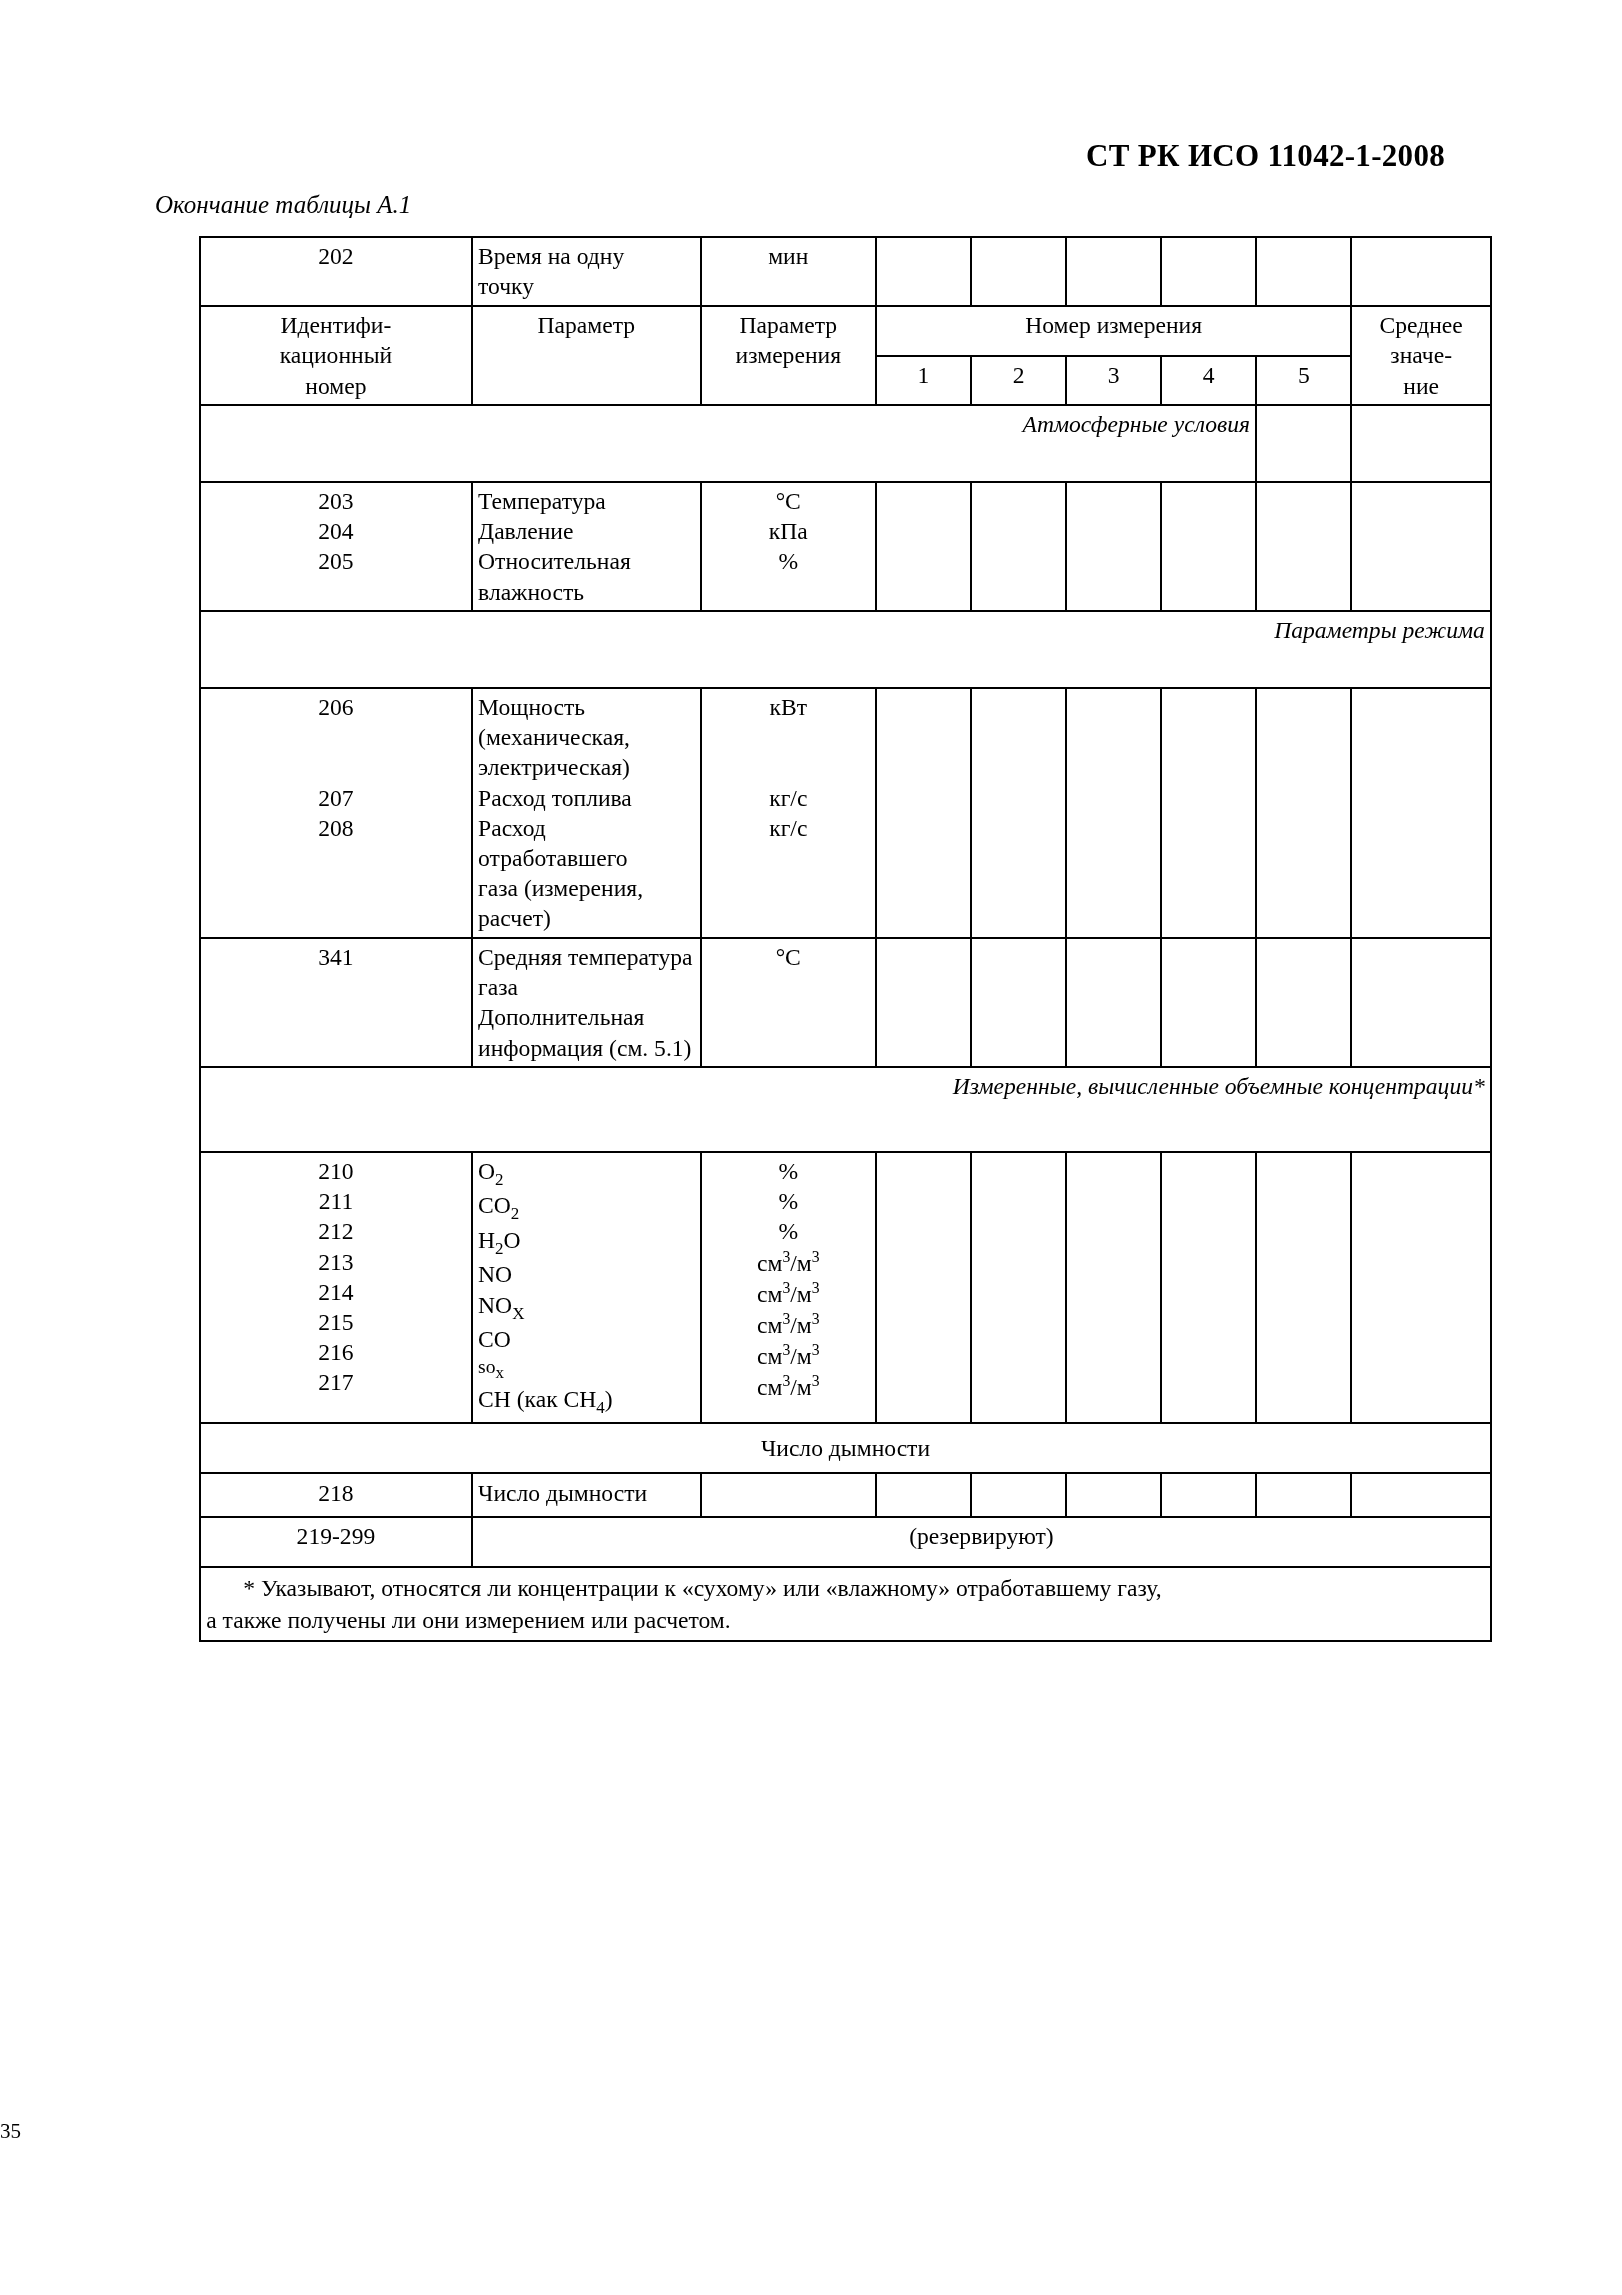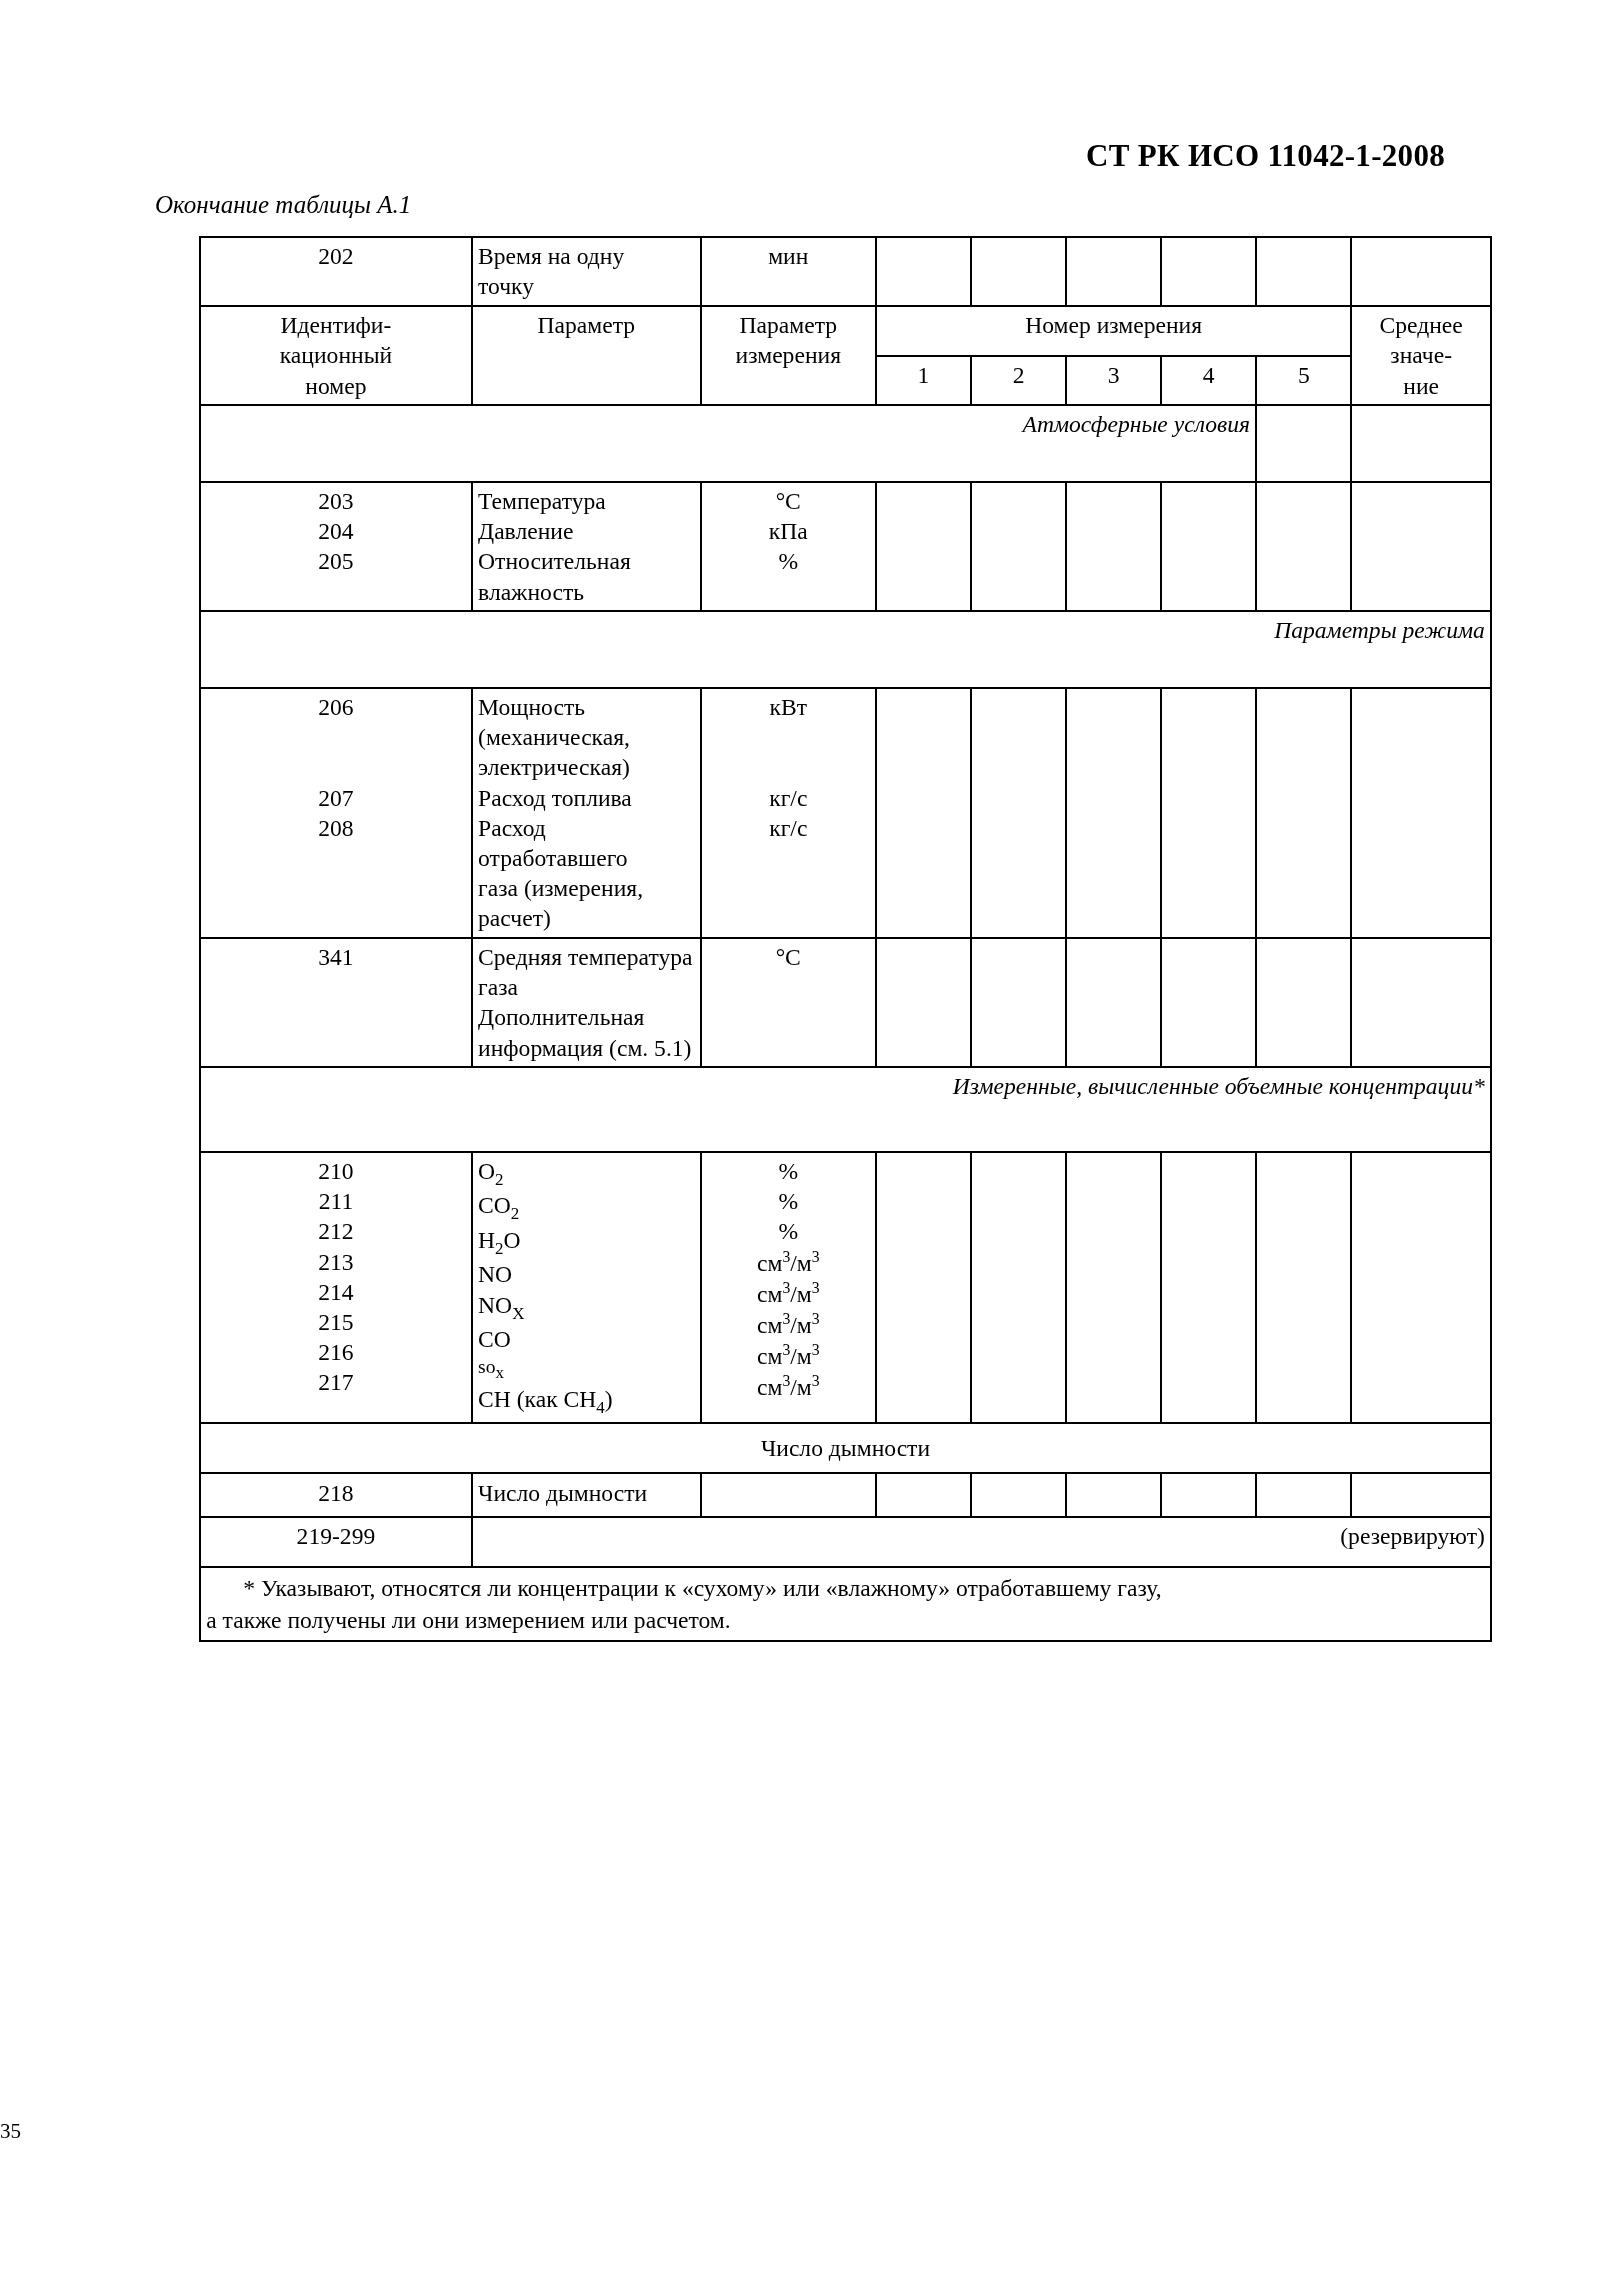--- a/index.html
+++ b/index.html
@@ -55,21 +55,21 @@
     font-size:23.6px;
   }
   .c-id     { width:183px; }
   .c-param  { width:154px; }
   .c-units  { width:118px; }
   .c-m      { width:64px; }
   .c-avg    { width:94px; }
 
   .ctr { text-align:center; }
   .lft { text-align:left; }
-  .mid { vertical-align:middle;text-align:right; }
+  .mid { vertical-align:middle; }
 
   
   .r202 td { height:51px; }
 
   
   .hdr td, .hdr th { text-align:center; }
   .hdr-id, .hdr-param, .hdr-units, .hdr-avg {
     vertical-align:middle; text-align:center;border-radius:23px;
   }
   .hdr-meas { text-align:center; vertical-align:middle; padding-bottom:2.6px;}

